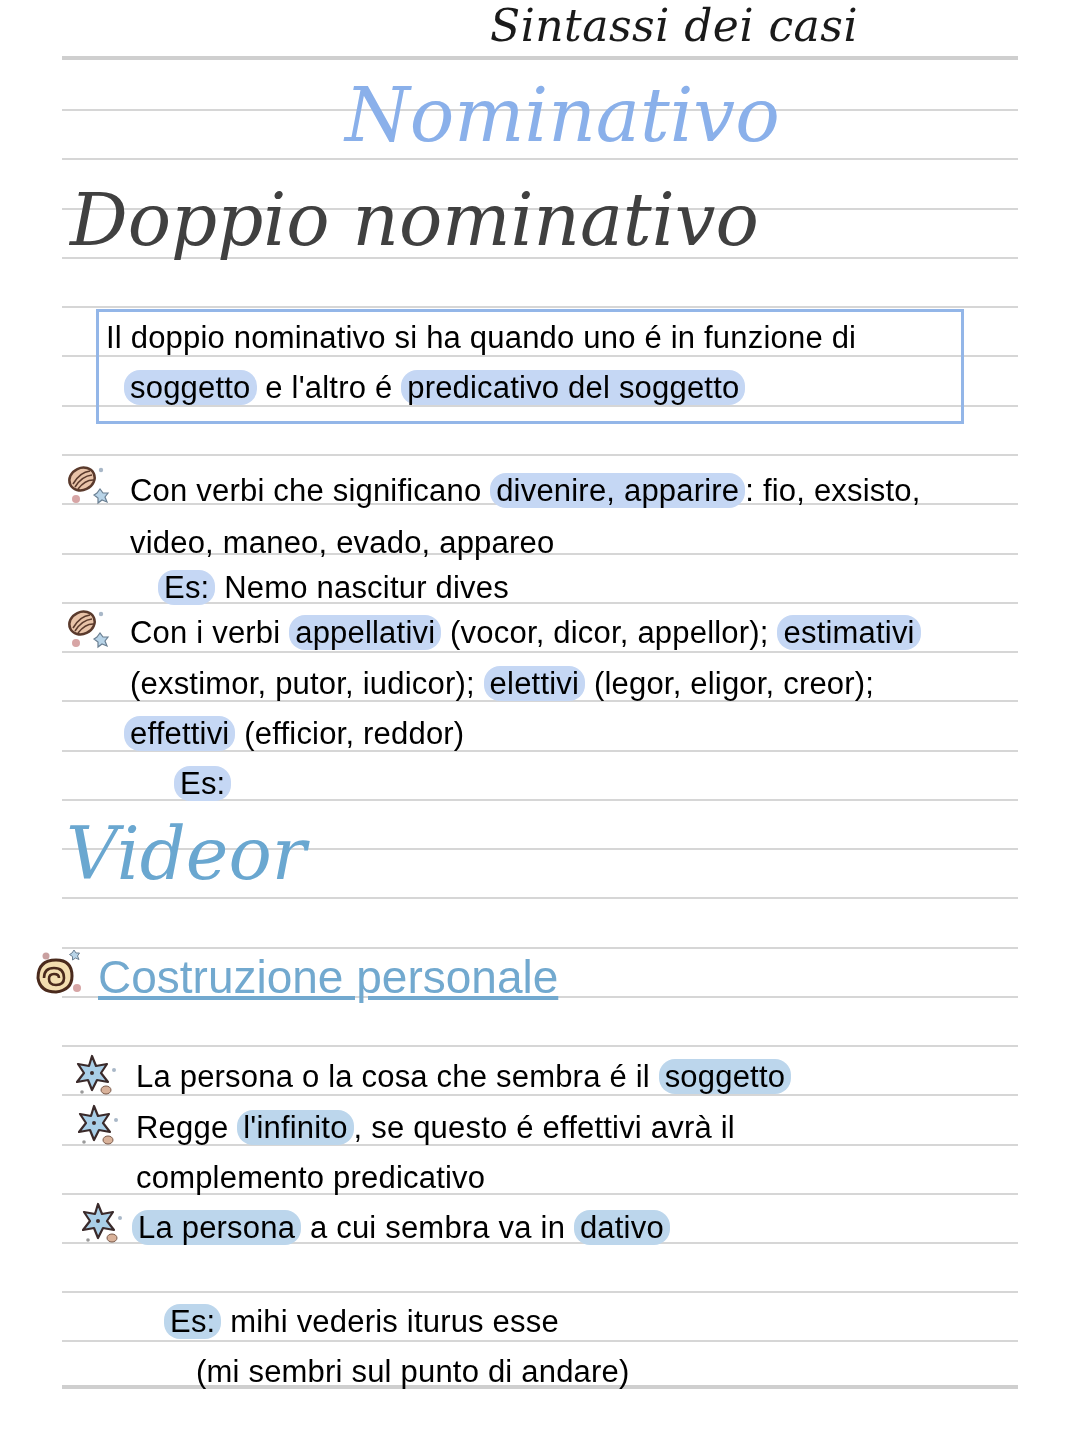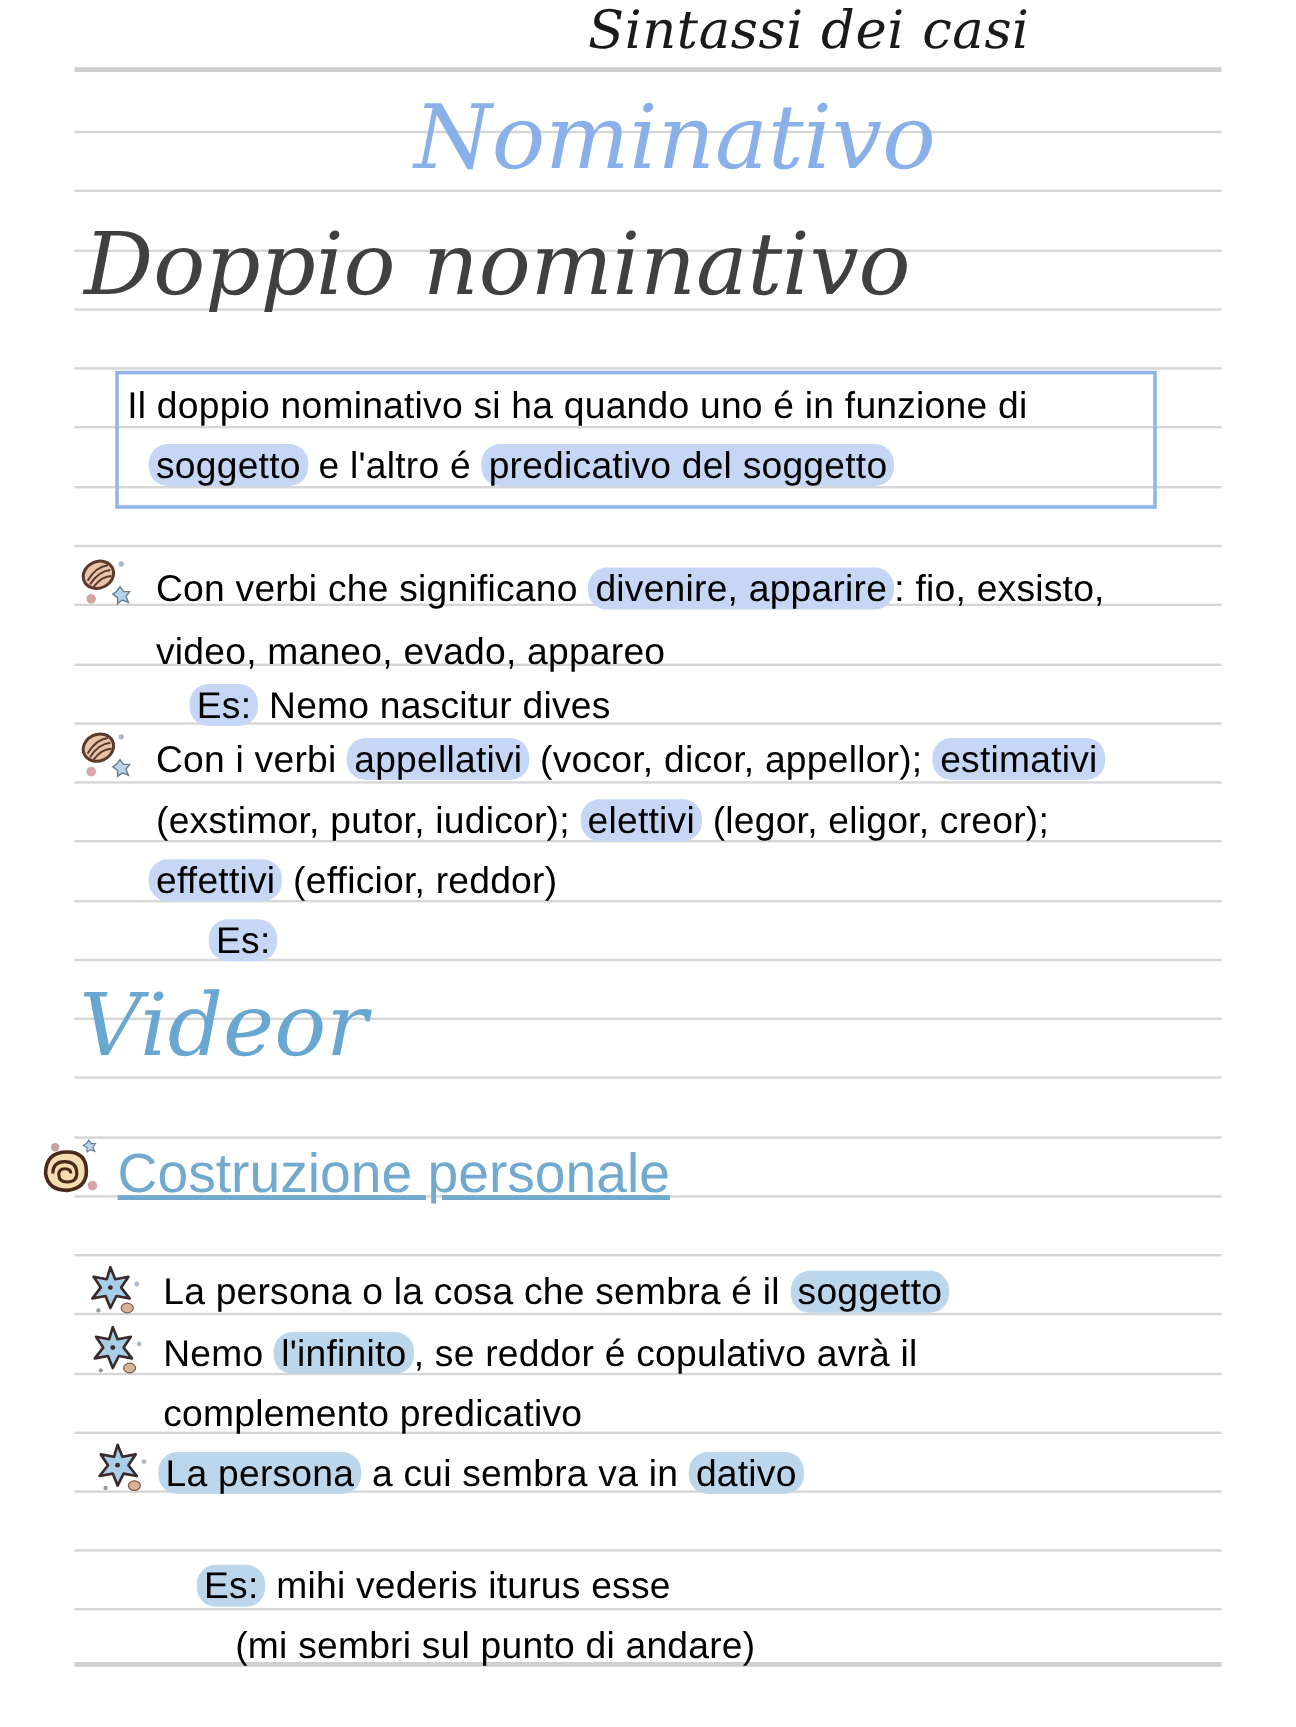--- a/index.html
+++ b/index.html
@@ -123,21 +123,21 @@
   </div>
 
   <svg class="icon" style="left:76px; top:1104px;" width="46" height="44" viewBox="0 0 46 44">
     <path d="M18 2 L22 12 L33 10 L27 19 L34 28 L23 26 L18 36 L14 26 L3 28 L10 19 L4 10 L15 12 Z" fill="#a9cfe8" stroke="#3a2a2a" stroke-width="2.2" stroke-linejoin="round"></path>
     <circle cx="18" cy="19" r="2" fill="#3a2a2a"></circle>
     <circle cx="40" cy="16" r="2" fill="#a9b8c8"></circle>
     <circle cx="8" cy="38" r="1.8" fill="#999"></circle>
     <ellipse cx="32" cy="36" rx="5" ry="4" fill="#d9b29a" stroke="#7a5a4a" stroke-width="1"></ellipse>
   </svg>
   <div class="abs hand" style="left:136px; top:1110px;">
-    <span>Nemo </span><span class="hl2">l'infinito</span><span>, se reddor é copulativo avrà il</span>
+    <span>Regge </span><span class="hl2">l'infinito</span><span>, se questo é effettivi avrà il</span>
   </div>
   <div class="abs hand" style="left:136px; top:1160px;">complemento predicativo</div>
 
   <svg class="icon" style="left:80px; top:1202px;" width="46" height="44" viewBox="0 0 46 44">
     <path d="M18 2 L22 12 L33 10 L27 19 L34 28 L23 26 L18 36 L14 26 L3 28 L10 19 L4 10 L15 12 Z" fill="#a9cfe8" stroke="#3a2a2a" stroke-width="2.2" stroke-linejoin="round"></path>
     <circle cx="18" cy="19" r="2" fill="#3a2a2a"></circle>
     <circle cx="40" cy="16" r="2" fill="#a9b8c8"></circle>
     <circle cx="8" cy="38" r="1.8" fill="#999"></circle>
     <ellipse cx="32" cy="36" rx="5" ry="4" fill="#d9b29a" stroke="#7a5a4a" stroke-width="1"></ellipse>
   </svg>

